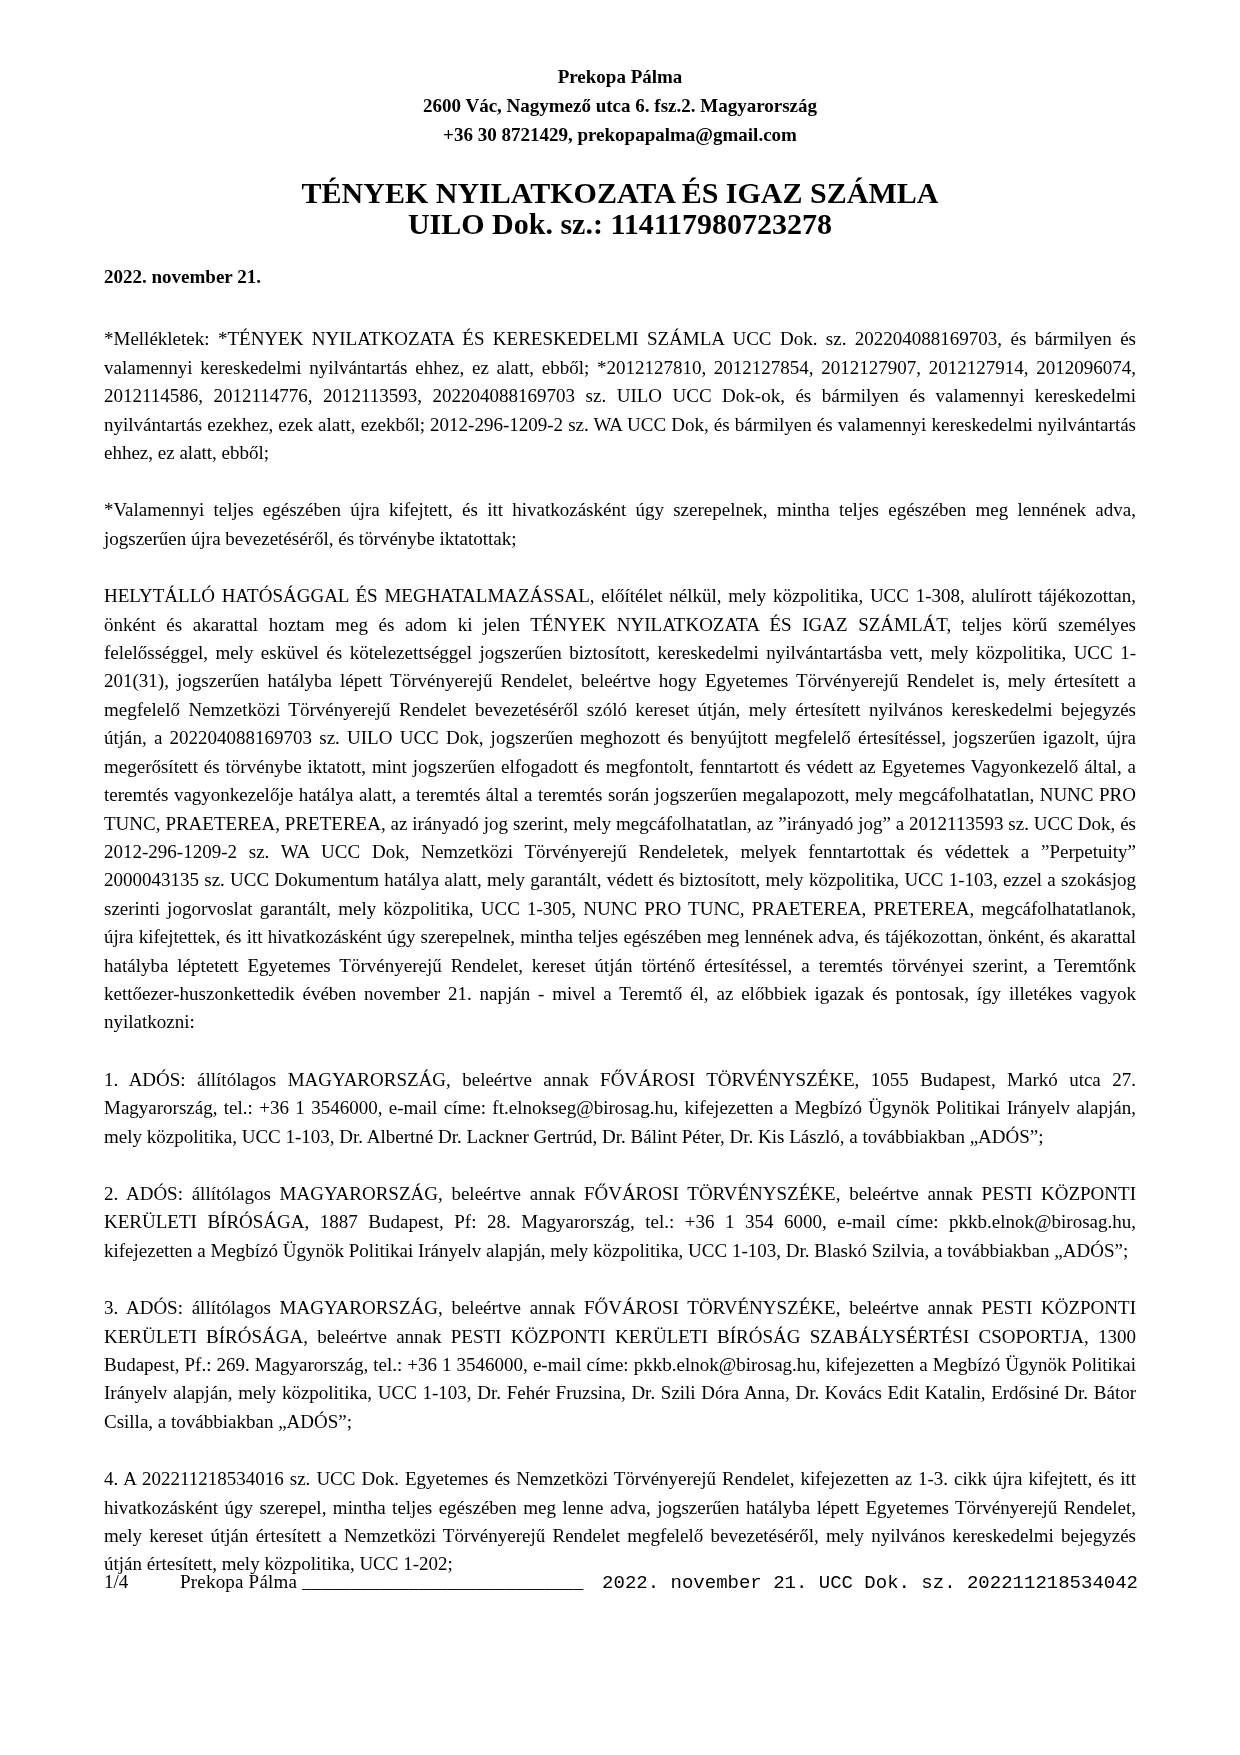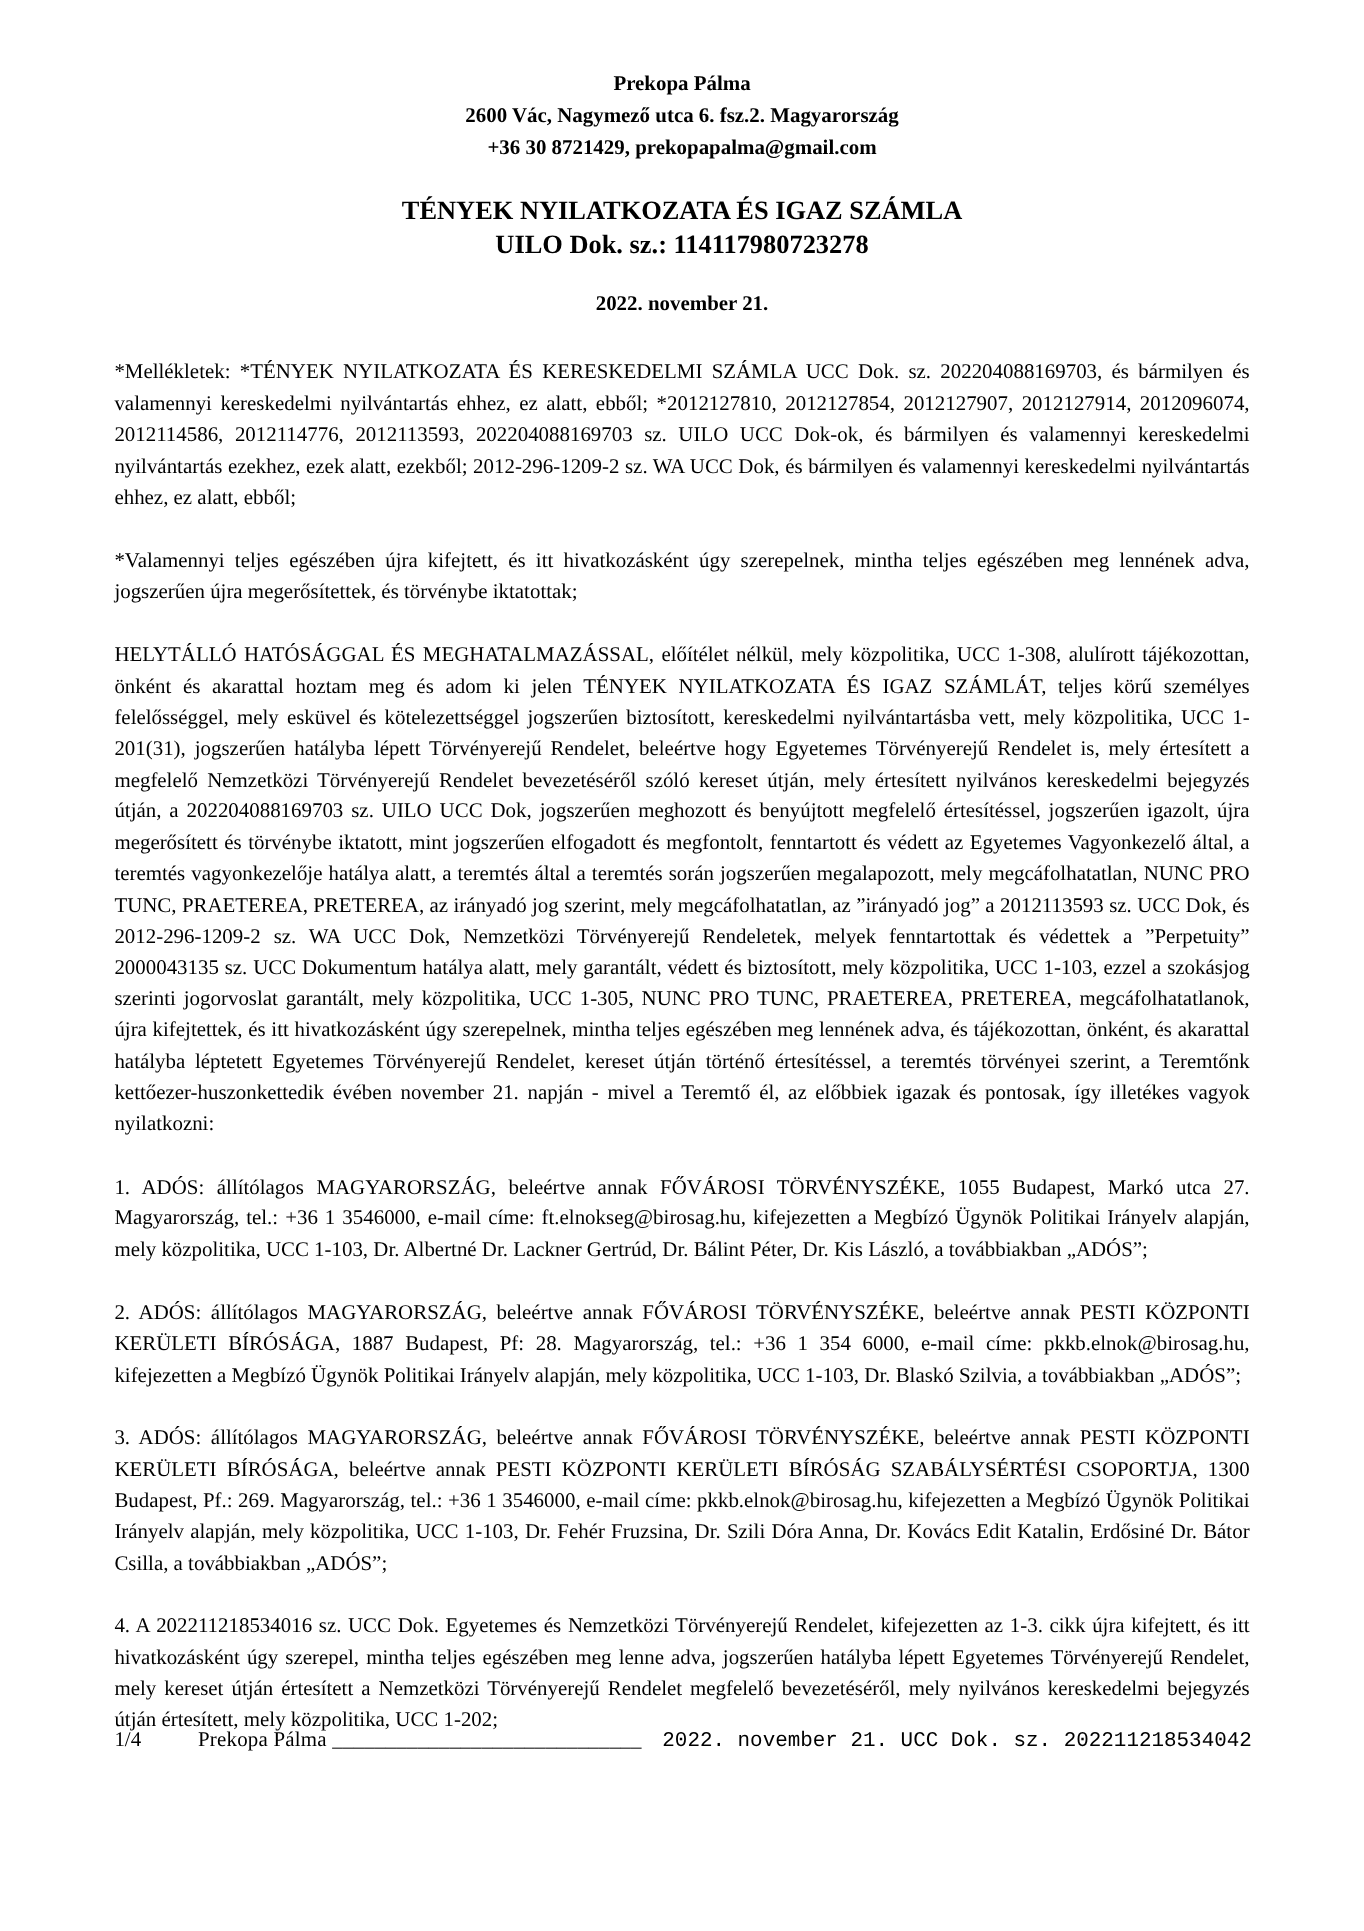--- a/index.html
+++ b/index.html
@@ -22,28 +22,27 @@
     overflow: hidden;
   }
   .sender-block {
     text-align: center;
     font-weight: bold;
     line-height: 29px;
   }
   .doc-title {
     text-align: center;
     font-weight: bold;
-    font-size: 24px;
+    font-size: 30px;
     line-height: 31px;
     margin-top: 28px;
   }
   .doc-date {
     font-weight: bold;
     margin-top: 24px;
-    text-align: center;
   }
   .body-text {
     margin-top: 34px;
   }
   .para {
     margin: 0 0 29px 0;
     text-align: justify;
   }
   .para span.b {
     font-weight: normal;
@@ -84,21 +83,21 @@
 
   <div class="doc-title">
     <div>TÉNYEK NYILATKOZATA ÉS IGAZ SZÁMLA</div>
     <div>UILO Dok. sz.: 114117980723278</div>
   </div>
 
   <div class="doc-date">2022. november 21.</div>
 
   <div class="body-text" id="body-text">
       <p class="para"><span>*Mellékletek: *TÉNYEK NYILATKOZATA ÉS KERESKEDELMI SZÁMLA UCC Dok. sz. 202204088169703, és bármilyen és valamennyi kereskedelmi nyilvántartás ehhez, ez alatt, ebből; *2012127810, 2012127854, 2012127907, 2012127914, 2012096074, 2012114586, 2012114776, 2012113593, 202204088169703 sz. UILO UCC Dok-ok, és bármilyen és valamennyi kereskedelmi nyilvántartás ezekhez, ezek alatt, ezekből; 2012-296-1209-2 sz. WA UCC Dok, és bármilyen és valamennyi kereskedelmi nyilvántartás ehhez, ez alatt, ebből;</span></p>
-      <p class="para"><span>*Valamennyi teljes egészében újra kifejtett, és itt hivatkozásként úgy szerepelnek, mintha teljes egészében meg lennének adva, jogszerűen újra megerősítettek, és törvénybe iktatottak;</span></p>
+      <p class="para"><span>*Valamennyi teljes egészében újra kifejtett, és itt hivatkozásként úgy szerepelnek, mintha teljes egészében meg lennének adva, jogszerűen újra bevezetéséről, és törvénybe iktatottak;</span></p>
       <p class="para"><span class="b">HELYTÁLLÓ HATÓSÁGGAL ÉS MEGHATALMAZÁSSAL, előítélet  nélkül,  mely közpolitika, UCC 1-308, </span><span>alulírott  tájékozottan,  önként és  akarattal hoztam meg  és adom ki jelen </span><span class="b">TÉNYEK NYILATKOZATA ÉS IGAZ SZÁMLÁT</span><span>, teljes körű személyes felelősséggel, mely esküvel és kötelezettséggel jogszerűen biztosított, kereskedelmi nyilvántartásba vett, mely közpolitika, UCC 1-201(31), jogszerűen hatályba lépett Törvényerejű Rendelet, beleértve hogy Egyetemes Törvényerejű Rendelet is, mely értesített a megfelelő Nemzetközi Törvényerejű Rendelet bevezetéséről szóló kereset útján, mely értesített nyilvános kereskedelmi bejegyzés útján, a 202204088169703 sz. UILO UCC Dok, jogszerűen meghozott és benyújtott megfelelő értesítéssel, jogszerűen igazolt, újra megerősített és törvénybe iktatott, mint jogszerűen elfogadott és megfontolt, fenntartott és védett az Egyetemes Vagyonkezelő által, a teremtés vagyonkezelője hatálya alatt, a teremtés által a teremtés során jogszerűen megalapozott, mely megcáfolhatatlan, NUNC PRO TUNC, PRAETEREA, PRETEREA, az irányadó jog szerint, mely megcáfolhatatlan, </span><span class="b">az ”irányadó jog” a 2012113593 sz. UCC Dok, és 2012-296-1209-2 sz. WA UCC Dok, Nemzetközi Törvényerejű Rendeletek, melyek fenntartottak és védettek a ”Perpetuity” 2000043135 sz. UCC Dokumentum hatálya alatt, mely garantált, védett és biztosított, mely közpolitika, UCC 1-103, ezzel a szokásjog szerinti jogorvoslat garantált, mely közpolitika, UCC 1-305, NUNC PRO TUNC, PRAETEREA, PRETEREA, megcáfolhatatlanok, újra kifejtettek, és itt hivatkozásként úgy szerepelnek, mintha teljes egészében meg lennének adva, és tájékozottan, önként, és akarattal hatályba léptetett Egyetemes Törvényerejű Rendelet, kereset útján történő értesítéssel, a teremtés törvényei szerint,</span><span> a Teremtőnk kettőezer-huszonkettedik évében november 21. napján - mivel a Teremtő él, az előbbiek igazak és pontosak, így illetékes vagyok nyilatkozni:</span></p>
       <p class="para"><span>1. ADÓS: állítólagos MAGYARORSZÁG, beleértve annak FŐVÁROSI TÖRVÉNYSZÉKE, 1055 Budapest, Markó utca 27. Magyarország, tel.: +36 1 3546000, e-mail címe: ft.elnokseg@birosag.hu, kifejezetten a Megbízó Ügynök Politikai Irányelv alapján, mely közpolitika, UCC 1-103, Dr. Albertné Dr. Lackner Gertrúd, Dr. Bálint Péter, Dr. Kis László, a továbbiakban „ADÓS”;</span></p>
       <p class="para"><span>2. ADÓS: állítólagos MAGYARORSZÁG, beleértve annak FŐVÁROSI TÖRVÉNYSZÉKE, beleértve annak PESTI KÖZPONTI KERÜLETI BÍRÓSÁGA, 1887 Budapest, Pf: 28. Magyarország, tel.: +36 1 354 6000, e-mail címe: pkkb.elnok@birosag.hu, kifejezetten a Megbízó Ügynök Politikai Irányelv alapján, mely közpolitika, UCC 1-103, Dr. Blaskó Szilvia, a továbbiakban „ADÓS”;</span></p>
       <p class="para"><span>3. ADÓS: állítólagos MAGYARORSZÁG, beleértve annak FŐVÁROSI TÖRVÉNYSZÉKE, beleértve annak PESTI KÖZPONTI KERÜLETI BÍRÓSÁGA, beleértve annak PESTI KÖZPONTI KERÜLETI BÍRÓSÁG SZABÁLYSÉRTÉSI CSOPORTJA, 1300 Budapest, Pf.: 269. Magyarország, tel.: +36 1 3546000, e-mail címe: pkkb.elnok@birosag.hu, kifejezetten a Megbízó Ügynök Politikai Irányelv alapján, mely közpolitika, UCC 1-103, Dr. Fehér Fruzsina, Dr. Szili Dóra Anna, Dr. Kovács Edit Katalin, Erdősiné Dr. Bátor Csilla, a továbbiakban „ADÓS”;</span></p>
       <p class="para"><span>4. A 202211218534016 sz. UCC Dok. Egyetemes és Nemzetközi Törvényerejű Rendelet, kifejezetten az 1-3. cikk újra kifejtett, és itt hivatkozásként úgy szerepel, mintha teljes egészében meg lenne </span><span class="b">adva,</span><span> jogszerűen hatályba lépett Egyetemes Törvényerejű Rendelet, mely kereset útján értesített a Nemzetközi Törvényerejű Rendelet megfelelő bevezetéséről, mely nyilvános kereskedelmi bejegyzés útján értesített, mely közpolitika, UCC 1-202;</span></p>
     </div>
 
   <footer class="page-footer">
     <span class="footer-page-num">1/4</span>
     <span class="footer-signature"><span>Prekopa Pálma</span> <span>_____________________________</span></span>

